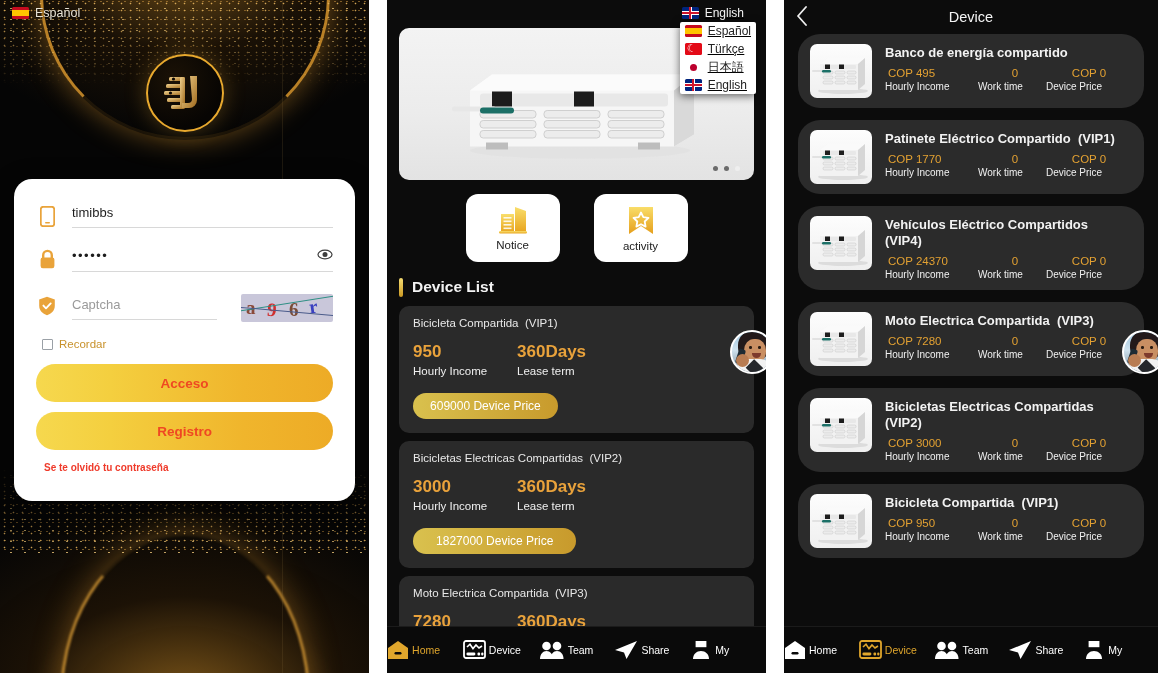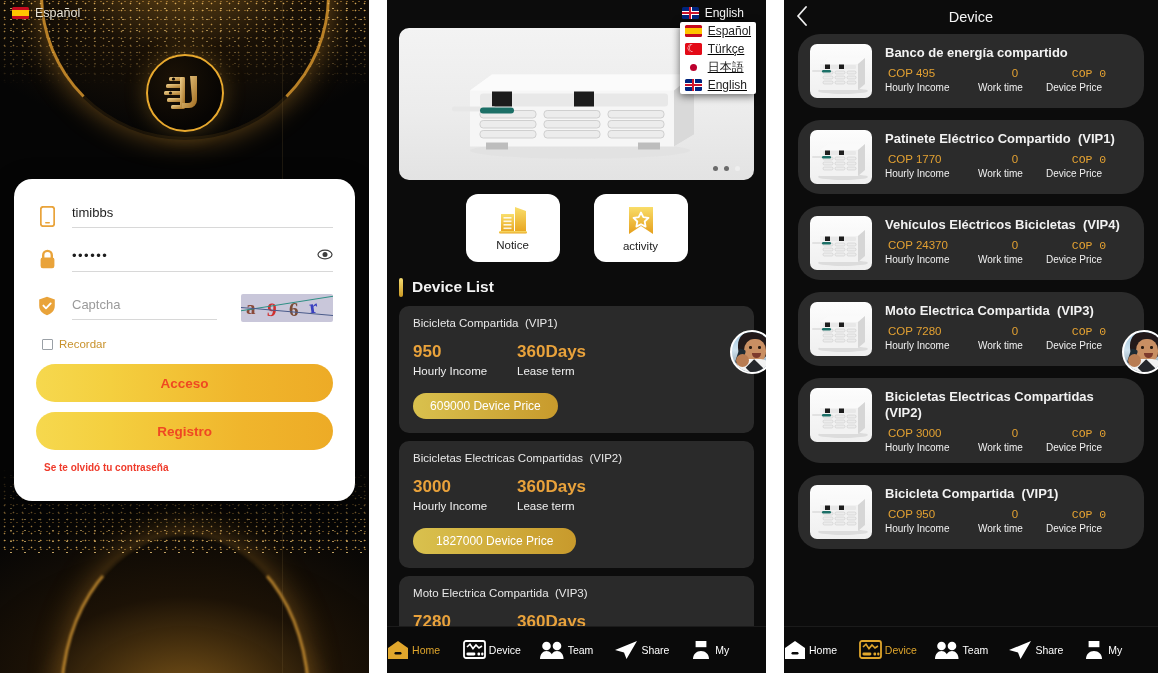--- a/index.html
+++ b/index.html
@@ -205,21 +205,21 @@
     background:linear-gradient(to bottom,#fdfdfd,#efefef);
     position:relative; overflow:hidden;
   }
   .dinfo { flex:1; min-width:0; padding-top:1px;}
   .dtitle { font-size:13px; color:#f2f2f2; line-height:16px; font-weight:bold; }
   .dvals { display:flex; margin-top:6px;justify-content:center; }
   .dvals > div { font-size:11.5px; color:#e3a132; }
   .dlbls { display:flex; margin-top:2px; }
   .dlbls > div { font-size:10px; color:#f0f0f0; }
   .cw1 { width:93px; } .cw2 { width:68px; } .cw3 { width:80px; }
-  .cw1c { width:93px; text-align:left;} .cw2c { width:68px; text-align:center;} .cw3c{ width:80px; text-align:center;font-family:Liberation Mono, monospace;}
+  .cw1c { width:93px; text-align:left;} .cw2c { width:68px; text-align:center;} .cw3c{ width:80px; text-align:center;}
 
   
   .avatar {
     position:absolute; width:44px; height:44px; border-radius:50%; z-index:30;
     overflow:hidden; border:2px solid #fff; cursor:pointer;
     background:linear-gradient(to bottom,#9dc4de 0%, #cfe2ee 45%, #7b8e9c 100%);
   }
   .av-hair { position:absolute; left:6px; top:-2px; width:32px; height:30px; border-radius:50% 50% 42% 42%; background:#22191a; }
   .av-face { position:absolute; left:12px; top:7px; width:22px; height:25px; border-radius:46% 46% 50% 50%; background:#c98f63; }
   .av-eye  { position:absolute; width:2.6px; height:2.6px; border-radius:50%; background:#2a1b12; top:14px;}
@@ -666,21 +666,21 @@
                   <rect x="25" y="32" width="10" height="3" rx="1.4"></rect>
                   <rect x="37" y="32" width="9" height="3" rx="1.4"></rect>
                   <rect x="13" y="37" width="10" height="3" rx="1.4"></rect>
                   <rect x="25" y="37" width="10" height="3" rx="1.4"></rect>
                   <rect x="37" y="37" width="9" height="3" rx="1.4"></rect>
                 </g>
                 <rect x="2" y="26" width="12" height="2" rx="1" fill="#e2e2e2"></rect>
                 <rect x="12" y="26" width="9" height="2.6" rx="1.3" fill="#1b6f66"></rect>
               </svg></div>
             <div class="dinfo">
-              <div class="dtitle"><span>Vehículos Eléctricos Bicicletas</span>&nbsp; <span>(VIP4)</span></div>
+              <div class="dtitle"><span>Vehículos Eléctrico Compartidos</span>&nbsp; <span>(VIP4)</span></div>
               <div class="dvals">
                 <div class="cw1c">COP 24370</div>
                 <div class="cw2c">0</div>
                 <div class="cw3c">COP 0</div>
               </div>
               <div class="dlbls">
                 <div class="cw1">Hourly Income</div>
                 <div class="cw2">Work time</div>
                 <div class="cw3">Device Price</div>
               </div>

